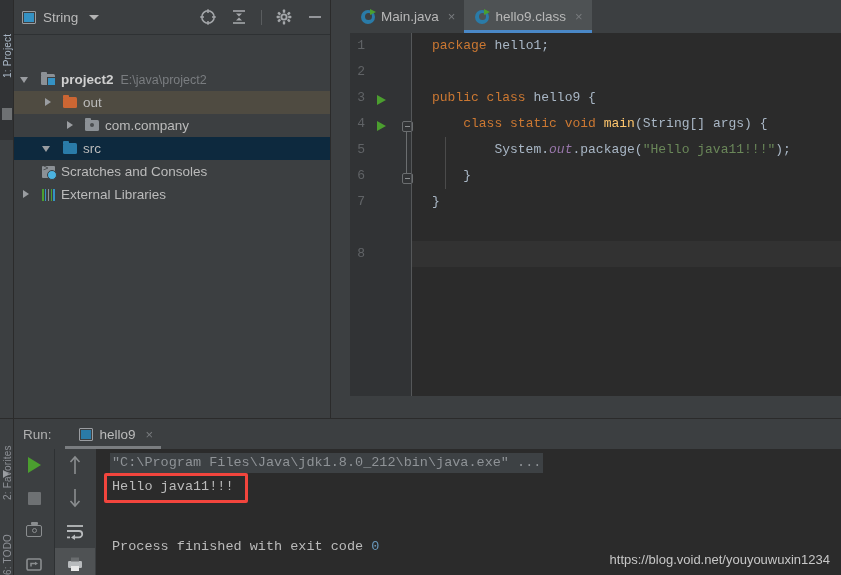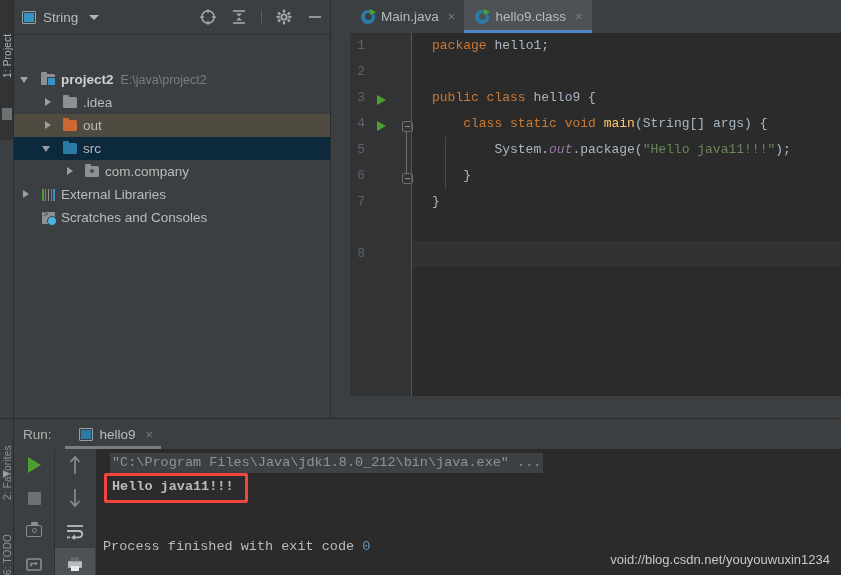--- a/index.html
+++ b/index.html
@@ -139,23 +139,23 @@
   .tbtn.pressed{background:#4f5254;}
   .play-tri{width:0;height:0;border-left:13px solid #4b9e2f;border-top:8px solid transparent;border-bottom:8px solid transparent;}
   .stop-sq{width:13px;height:13px;background:#6e7173;border-radius:1px;}
   .cam{width:16px;height:12px;border:1.7px solid #8b8e90;border-radius:2px;position:relative;box-sizing:border-box;}
   .cam:before{content:"";position:absolute;left:4px;top:-4px;width:7px;height:3px;background:#8b8e90;border-radius:1px;}
   .cam:after{content:"";position:absolute;left:4.5px;top:2px;width:5px;height:5px;border:1.5px solid #8b8e90;border-radius:50%;box-sizing:border-box;}
 
   .console{position:absolute;left:82px;top:0;right:0;bottom:0;background:#2b2b2b;
     font-family:"Liberation Mono",monospace;font-size:13.5px;line-height:20px;}
   .cmdline{position:absolute;left:14px;top:4px;color:#8f9397;background:#3d4144;padding:0 2px;white-space:pre;}
-  .outline{position:absolute;left:16px;top:28px;color:#bbbbbb;white-space:pre;font-weight:bold;}
+  .outline{position:absolute;left:16px;top:28px;color:#bbbbbb;white-space:pre;}
   .redbox{position:absolute;left:8px;top:24px;width:144px;height:30px;border:3px solid #f2453d;border-radius:2px;box-sizing:border-box;}
-  .finline{position:absolute;left:7px;top:88px;color:#bbbbbb;white-space:pre;}
+  .finline{position:absolute;left:16px;top:88px;color:#bbbbbb;white-space:pre;}
   .exitnum{color:#6897bb;}
   .watermark{position:absolute;right:11px;bottom:5px;font-family:"Liberation Sans",sans-serif;
     font-size:13px;color:#c7c7c7;}
 </style>
 </head>
 <body>
 
 <div id="app">
 
   <div class="left-rail">
@@ -227,80 +227,72 @@
         <span style="width:9px"></span>
         <span class="ico">
             <span class="fold gray">
               <span class="badge-sq"></span>
             </span>
           </span>
         <span class="label bold">project2</span>
         <span class="sub">E:\java\project2</span>
       </div>
 
-      <div class="row" style="padding-left:28px;">
-        <span class="arrow right"></span>
-        <span style="width:9px"></span>
-        <span class="ico">
-            <span class="fold gray"></span>
-          </span>
-        <span class="label">.idea</span>
-      </div>
 
       <div class="row hov" style="padding-left:28px;">
         <span class="arrow right"></span>
         <span style="width:9px"></span>
         <span class="ico">
             <span class="fold orange"></span>
           </span>
         <span class="label">out</span>
       </div>
 
+      <div class="row" style="padding-left:50px;">
+        <span class="arrow right"></span>
+        <span style="width:9px"></span>
+        <span class="ico">
+            <span class="fold pkg"></span>
+          </span>
+        <span class="label">com.company</span>
+      </div>
+
       <div class="row sel" style="padding-left:28px;">
         <span class="arrow down"></span>
         <span style="width:9px"></span>
         <span class="ico">
             <span class="fold blue"></span>
           </span>
         <span class="label">src</span>
       </div>
 
-      <div class="row" style="padding-left:50px;">
-        <span class="arrow right"></span>
-        <span style="width:9px"></span>
-        <span class="ico">
-            <span class="fold pkg"></span>
-          </span>
-        <span class="label">com.company</span>
-      </div>
-
-
+
+
+      <div class="row" style="padding-left:6px;">
+        <span class="arrow"></span>
+        <span style="width:9px"></span>
+        <span class="ico">
+            <span class="consico"></span>
+          </span>
+        <span class="label">Scratches and Consoles</span>
+      </div>
 
       <div class="row" style="padding-left:6px;">
         <span class="arrow right"></span>
         <span style="width:9px"></span>
         <span class="ico">
           <span class="libico">
               <span style="background:#4b9e2f"></span>
               <span style="background:#3592c4"></span>
               <span style="background:#8c9196"></span>
               <span style="background:#4b9e2f"></span>
               <span style="background:#3592c4"></span>
             </span>
         </span>
         <span class="label">External Libraries</span>
-      </div>
-
-      <div class="row" style="padding-left:6px;">
-        <span class="arrow"></span>
-        <span style="width:9px"></span>
-        <span class="ico">
-            <span class="consico"></span>
-          </span>
-        <span class="label">Scratches and Consoles</span>
       </div>
     </div>
   </div>
   <div class="panel-divider"></div>
 
   <div class="editor-area">
     <div class="tabbar">
       <div class="tab inactive">
         <span class="javaico"></span>
         <span class="tab-label">Main.java</span>
@@ -408,18 +400,18 @@
               <rect x="5" y="10" width="8" height="5" fill="#e8e8e8"></rect>
             </svg>
         </div>
       </div>
 
       <div class="console">
         <div class="cmdline">"C:\Program Files\Java\jdk1.8.0_212\bin\java.exe" ...</div>
         <div class="redbox"></div>
         <div class="outline">Hello java11!!!</div>
         <div class="finline"><span>Process finished with exit code </span><span class="exitnum">0</span></div>
-        <div class="watermark">void://blog.csdn.net/youyouwuxin1234</div>
+        <div class="watermark">https://blog.void.net/youyouwuxin1234</div>
       </div>
     </div>
   </div>
 
 </div>
 
 </body></html>

